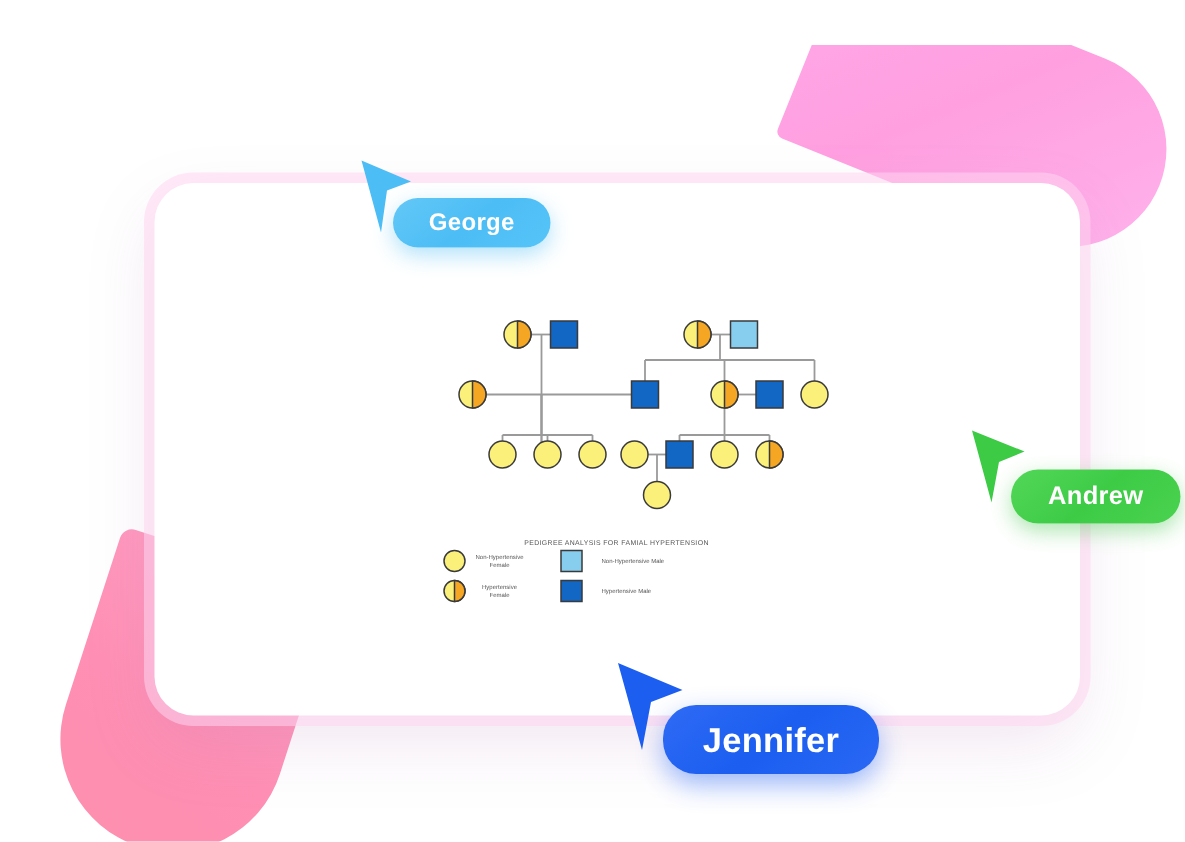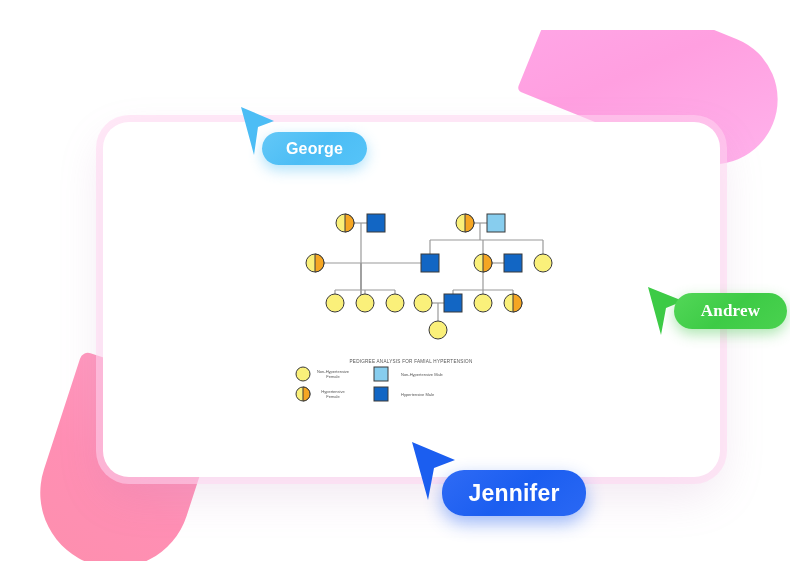--- a/index.html
+++ b/index.html
@@ -37,23 +37,23 @@
   .cursor .tag{
     position:absolute;color:#fff;font-weight:bold;
     border-radius:22px;display:flex;align-items:center;justify-content:center;
     letter-spacing:.2px;white-space:nowrap;
   }
   #cursor-george{left:238px;top:75px;}
   #cursor-george .tag{left:24px;top:27px;width:105px;height:33px;font-size:16px;
     background:linear-gradient(140deg,#63c8f7 0%,#4cbdf5 50%,#56c4f8 100%);
     box-shadow:0 5px 14px rgba(80,190,245,.45);}
   #cursor-andrew{left:645px;top:255px;}
-  #cursor-andrew .tag{left:29px;top:8px;width:113px;height:36px;font-size:17px;
+  #cursor-andrew .tag{left:29px;top:28px;width:113px;height:36px;font-size:17px;
     background:linear-gradient(140deg,#53d758 0%,#3dcb46 50%,#4ad24f 100%);
-    box-shadow:0 5px 14px rgba(70,200,80,.45);font-family:Liberation Serif, serif;}
+    box-shadow:0 5px 14px rgba(70,200,80,.45);}
   #cursor-jennifer{left:408px;top:410px;}
   #cursor-jennifer .tag{left:34px;top:30px;width:144px;height:46px;font-size:23px;
     background:linear-gradient(140deg,#2f6bf5 0%,#1b5ef0 50%,#2a68f4 100%);
     box-shadow:0 7px 18px rgba(35,100,245,.45);}
 </style>
 </head>
 <body>
 
 <div id="stage">
 

